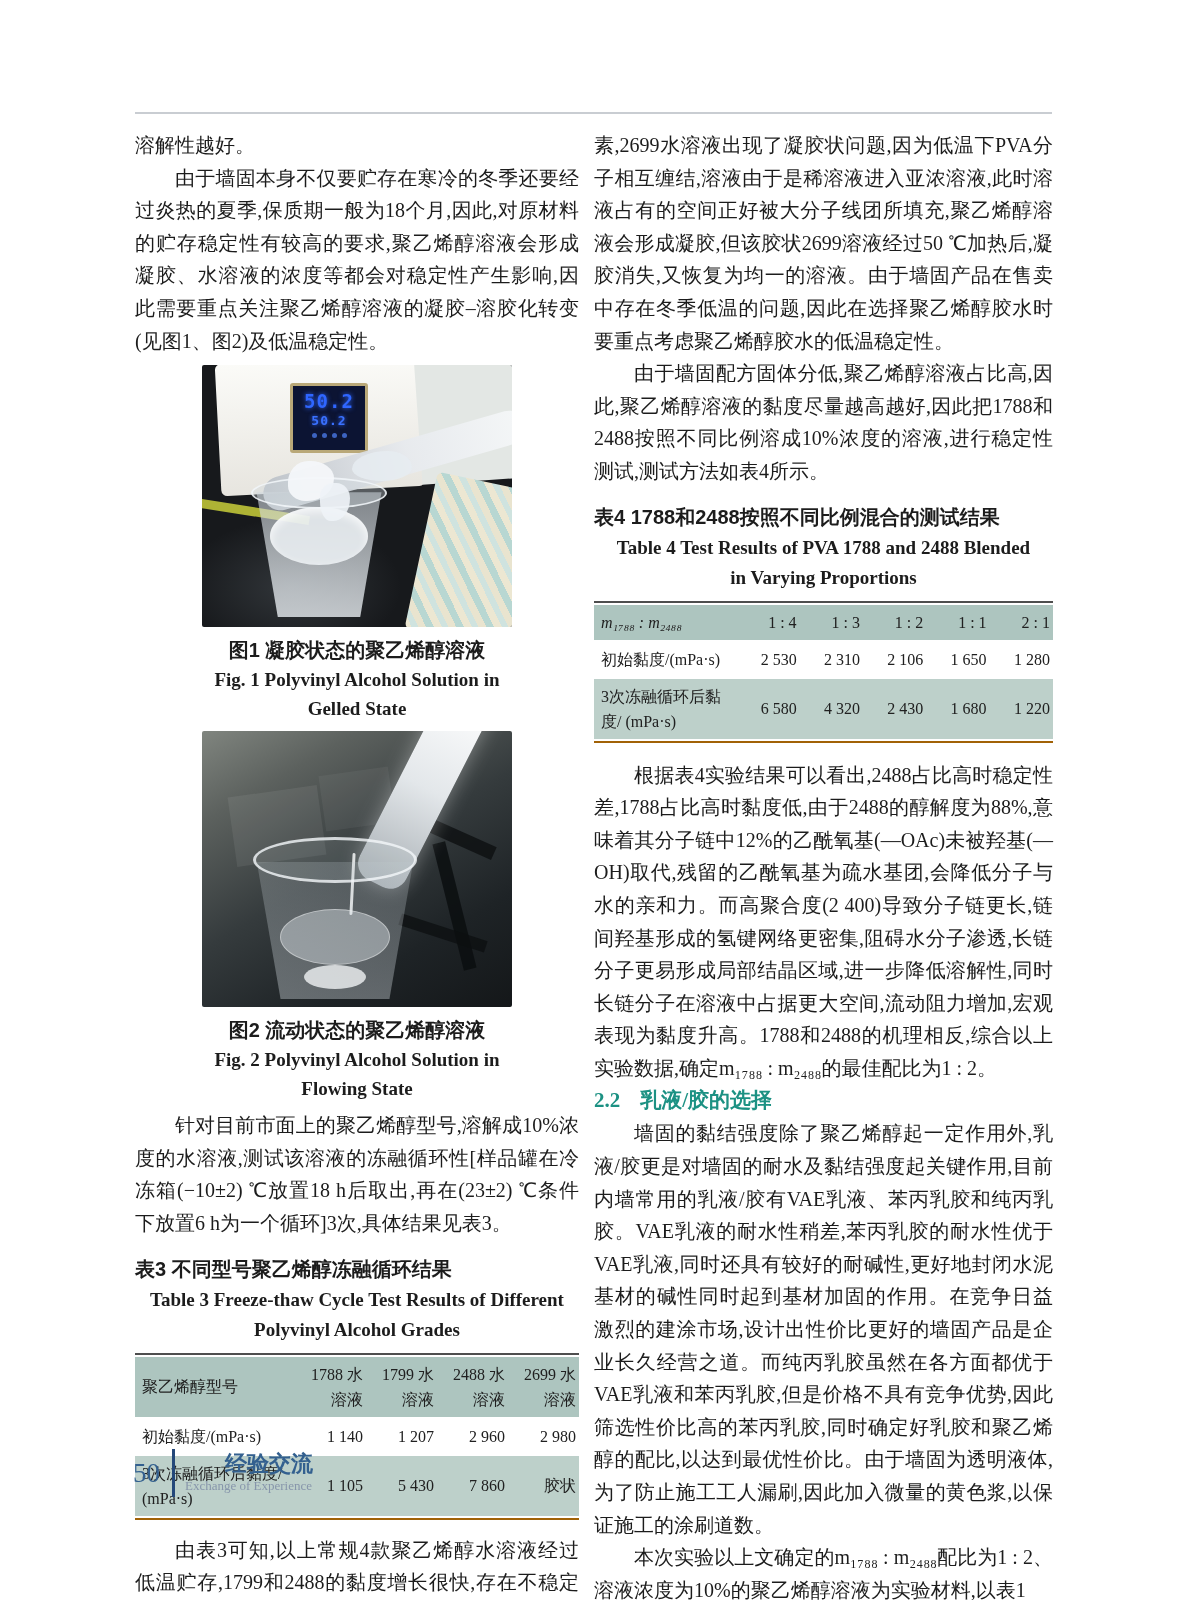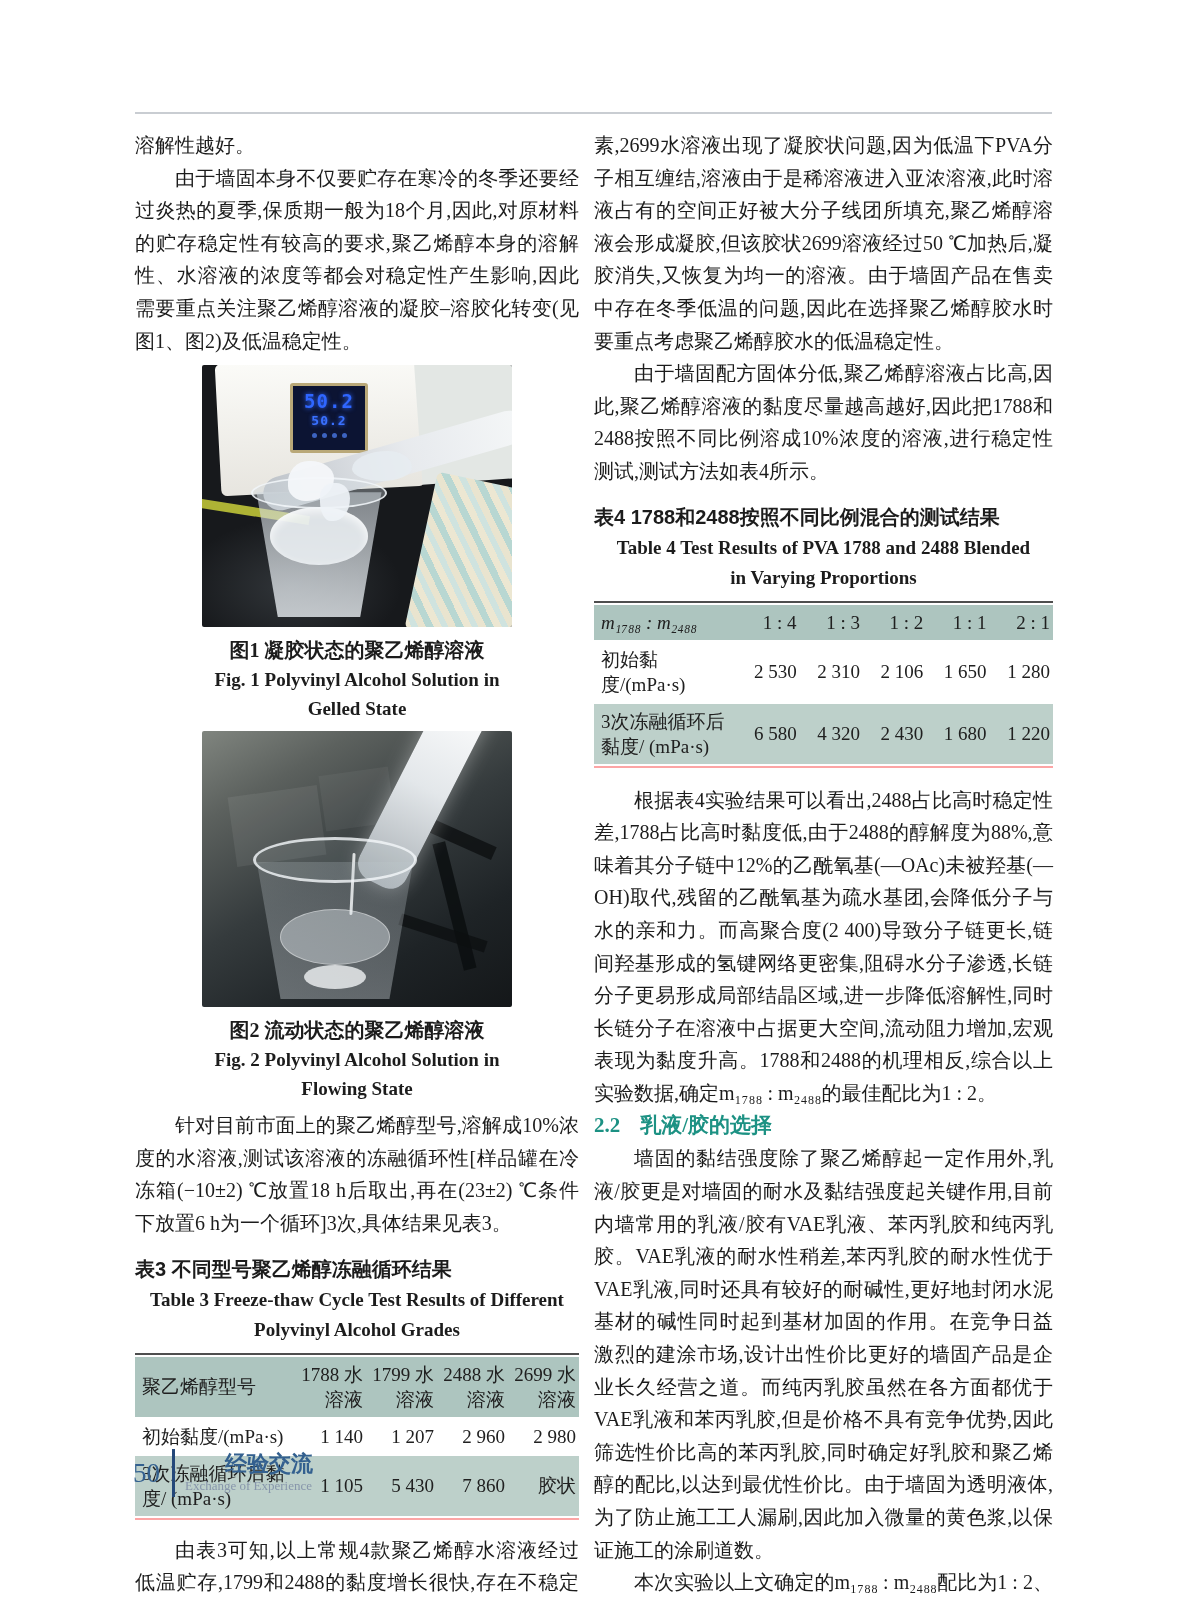--- a/index.html
+++ b/index.html
@@ -24,21 +24,21 @@
   .col-right { left:594px; width:459px; }
   .para { text-indent:2em; }
   .para.noindent { text-indent:0; }
 
   
   .figure-block { width:310px; margin:8px auto 4px auto; }
   .photo { position:relative; overflow:hidden; border-radius:2px;padding-left:40px; }
   .photo1 { width:310px; height:262px; background:#17191c; }
   .photo2 { width:310px; height:276px;
     background:linear-gradient(150deg,#80857f 0%,#5c615e 20%,#353b3d 48%,#1e2326 75%,#141719 100%); }
-  .caption-zh { font-family:Liberation Serif, serif; font-weight:bold; font-size:20px;
+  .caption-zh { font-family:Liberation Sans, sans-serif; font-weight:bold; font-size:20px;
     text-align:center; line-height:30px; margin-top:8px; text-indent:0; }
   .caption-en { font-family:"Liberation Serif", serif; font-weight:bold; font-size:19px;
     text-align:center; line-height:29px; margin-bottom:6px; text-indent:0; }
 
   
   .f1-appliance { position:absolute; left:16px; top:-6px; width:204px; height:132px;
     background:linear-gradient(180deg,#fbfbf8,#e7e5df); border-radius:6px; transform:rotate(-3deg); }
   .f1-wall-right { position:absolute; left:216px; top:-10px; width:110px; height:126px;
     background:#e3e7e4; transform:rotate(-4deg); }
   .f1-display { position:absolute; left:88px; top:18px; width:78px; height:70px;
@@ -101,22 +101,22 @@
     background:rgba(224,231,235,.42); border:1px solid rgba(255,255,255,.4); }
   .f2-glowbottom { position:absolute; left:54px; top:128px; width:62px; height:24px; border-radius:50%;
     background:rgba(250,252,253,.75); }
 
   
   .table-title-zh { font-family:"Liberation Sans", sans-serif; font-weight:bold; font-size:20px;
     text-align:left; line-height:31px; margin-top:14px; }
   .table-title-en { font-family:"Liberation Serif", serif; font-weight:bold; font-size:19px;
     text-align:center; line-height:30px; margin-bottom:8px; }
   table.data-table { width:100%; border-collapse:separate; border-spacing:0 2px;
-    border-top:2px solid #4e4e4e; border-bottom:2px solid #fca5a5;
-    font-size:19px; line-height:25px; }
+    border-top:2px solid #4e4e4e; border-bottom:2px solid #a16207;
+    font-size:16px; line-height:25px; }
   .data-table th, .data-table td { font-weight:normal; text-align:right; padding:5px 3px; color:#202020; }
   .data-table .hdr { background:#adc5bf; }
   .data-table .alt { background:#bdd0ca; }
   .data-table .row-label { text-align:left; padding-left:7px; }
   .formula { font-style:italic; }
 
   
   .section-heading { font-family:Liberation Serif, serif; font-weight:bold;
     color:#1c9183; font-size:21px; line-height:33px; text-indent:0; }
   .section-heading .sec-num { margin-right:20px; }
@@ -131,21 +131,21 @@
 </style>
 </head>
 <body>
 
 <div class="page">
 
   <div class="header-rule"></div>
 
   <div class="col col-left">
     <p class="para noindent">溶解性越好。</p>
-    <p class="para">由于墙固本身不仅要贮存在寒冷的冬季还要经过炎热的夏季,保质期一般为18个月,因此,对原材料的贮存稳定性有较高的要求,聚乙烯醇本身的溶解性、水溶液的浓度等都会对稳定性产生影响,因此需要重点关注聚乙烯醇溶液的凝胶–溶胶化转变(见图1、图2)及低温稳定性。</p>
+    <p class="para">由于墙固本身不仅要贮存在寒冷的冬季还要经过炎热的夏季,保质期一般为18个月,因此,对原材料的贮存稳定性有较高的要求,聚乙烯醇溶液会形成凝胶、水溶液的浓度等都会对稳定性产生影响,因此需要重点关注聚乙烯醇溶液的凝胶–溶胶化转变(见图1、图2)及低温稳定性。</p>
 
     <div class="figure-block">
       <div class="photo photo1">
         <div class="f1-appliance"></div>
         <div class="f1-wall-right"></div>
         <div class="f1-display">
           <div class="f1-digit1">50.2</div>
           <div class="f1-digit2">50.2</div>
           <div class="f1-btnrow">
               <i></i>

